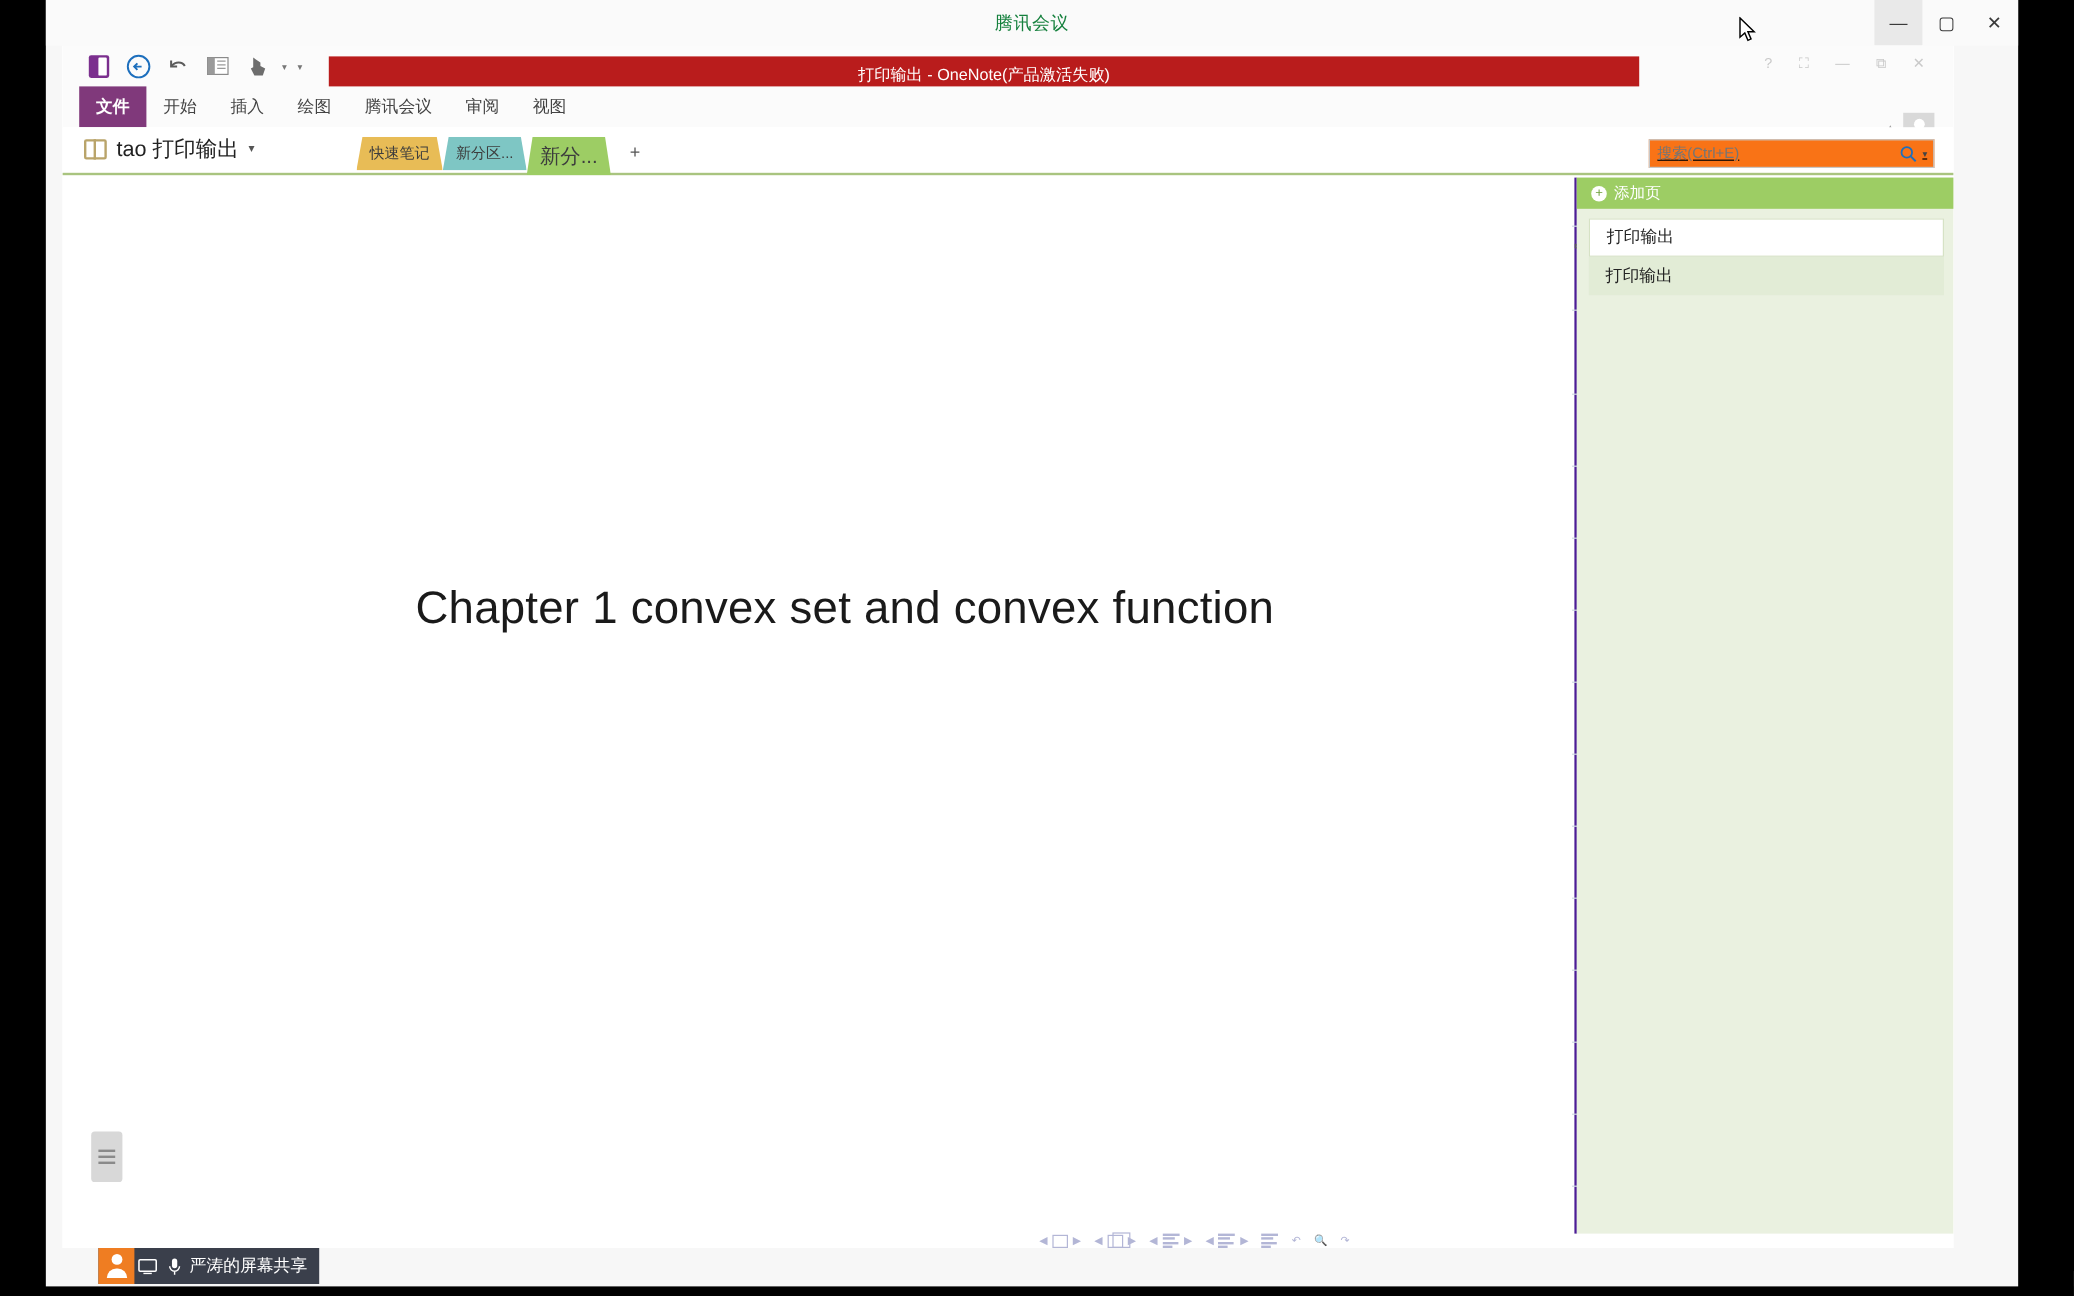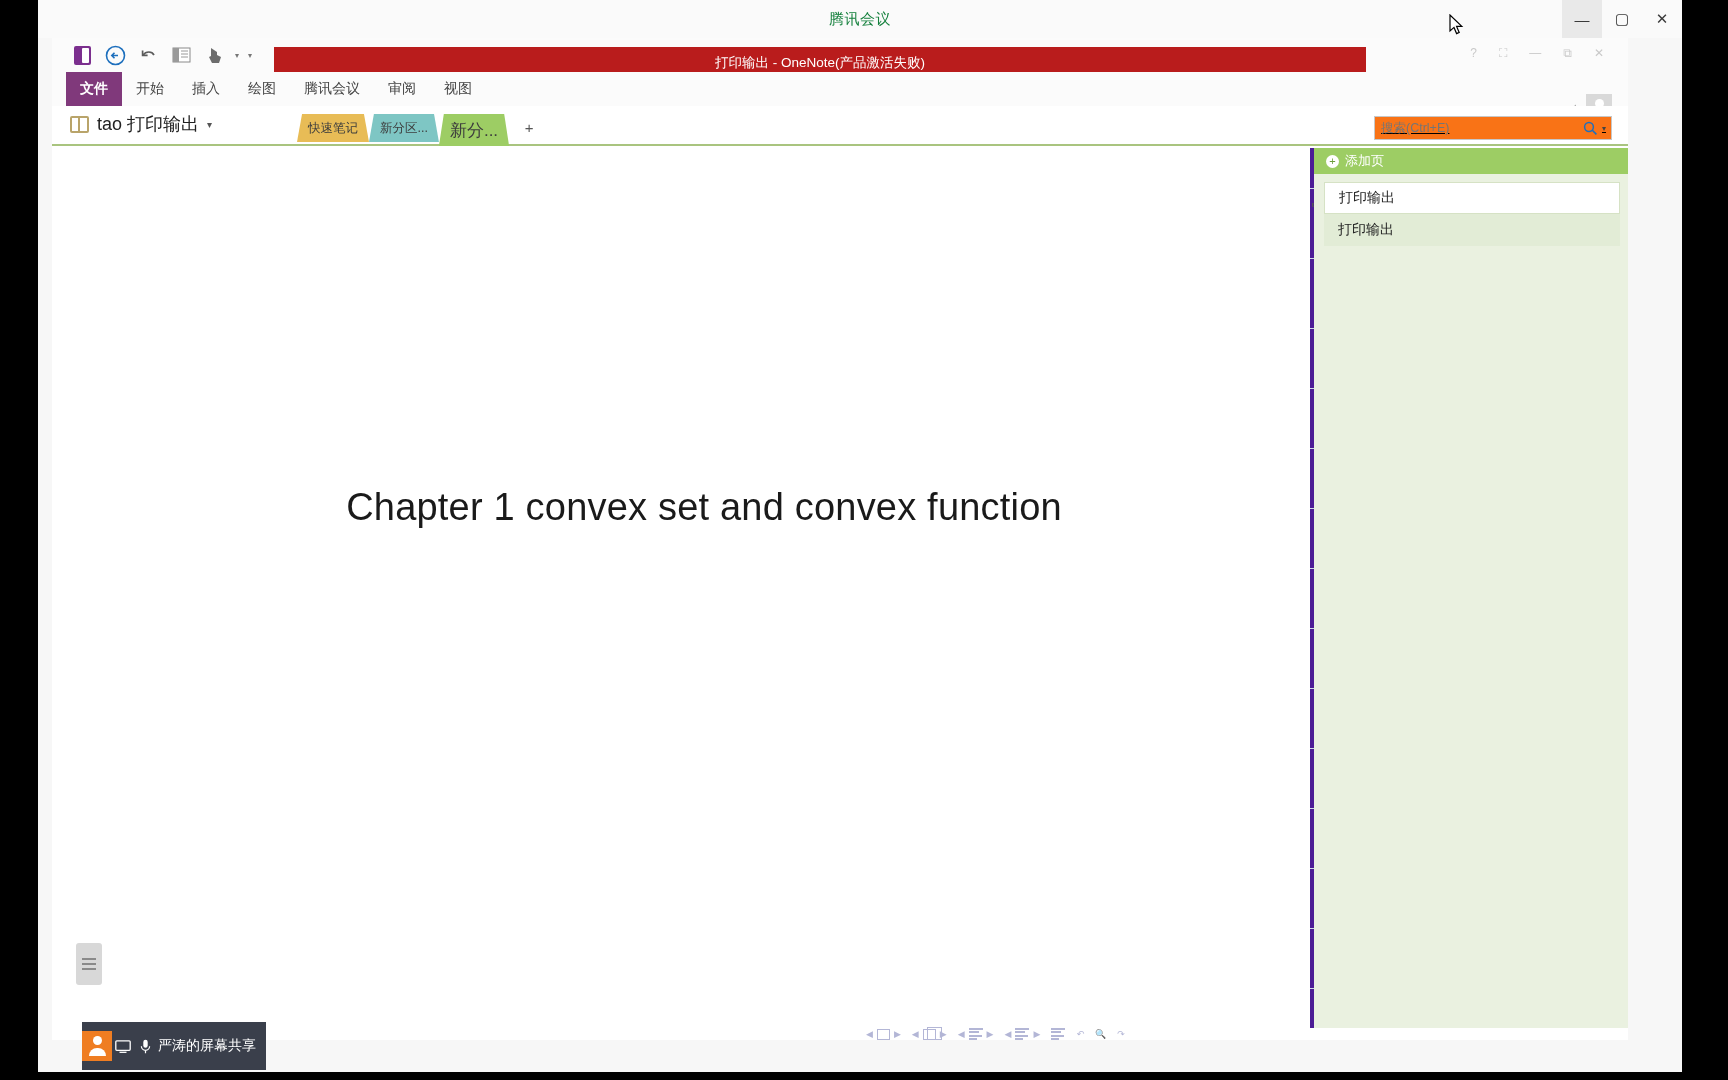--- a/index.html
+++ b/index.html
@@ -92,21 +92,21 @@
   }
   #searchbox input {
     border:0; outline:0; flex:1; font-size:12.5px; color:#444; padding-left:6px;
     font-family:"Liberation Sans",sans-serif; background:transparent;
   }
   #search-icon { width:22px; display:flex; align-items:center; justify-content:center; color:#1d6fbd; font-size:13px;}
   #search-caret { font-size:8px; color:#444; padding-right:5px; }
 
   
   #canvas { position:absolute; left:14px; top:110px; width:1248px; height:880px; background:#fff;
-            border-right:4px solid #4c1d95; }
+            border-right:2px solid #4c1d95; }
   #slide-title {
     position:absolute; left:238px; top:338px; width:800px; text-align:center;
     font-size:38px; color:#1a1a1a; font-family:"Liberation Sans",sans-serif; letter-spacing:.2px;
   }
   #pdf-nav { position:absolute; left:800px; top:880px; display:flex; align-items:center; gap:11px;
              color:#b3b6d6; font-size:12px; }
   .nav-grp { display:flex; align-items:center; gap:4px; }
   .nav-arw { font-size:9px; }
   .nav-box { width:13px;height:11px;border:1.3px solid #b3b6d6; }
   .nav-stack { width:13px;height:11px;border:1.3px solid #b3b6d6; position:relative;}
@@ -133,21 +133,21 @@
   #addpage .plus { width:13px;height:13px;border-radius:50%;background:#fff;color:#6c9e3a;
                    display:flex;align-items:center;justify-content:center;font-size:11px;line-height:1;}
   #addpage span.lbl { font-size:13px; color:#fff; }
   .page-item { position:absolute; left:10px; width:296px; height:32px; display:flex; align-items:center;
                padding-left:14px; font-size:14px; color:#232323; }
   .page-item.sel { background:#fff; border:1px solid #d6e2c5; }
   .page-item.alt { background:#e2ecd6; }
 
   
   #sharebadge {
-    position:absolute; left:44px; bottom:10px; height:48px; display:flex; align-items:center;
+    position:absolute; left:44px; bottom:10px; height:30px; display:flex; align-items:center;
     background:#3a3f4b; color:#fff; font-size:14px;
   }
   #sharebadge .avatar { width:30px; height:30px; background:#ef7d22; display:flex; align-items:center; justify-content:center; position:relative;}
   #sharebadge .avatar .h{width:9px;height:9px;border-radius:50%;background:#fff;position:absolute;top:5px;}
   #sharebadge .avatar .b{width:17px;height:8px;border-radius:8px 8px 0 0;background:#fff;position:absolute;bottom:5px;}
   #sharebadge .ic { width:22px; display:flex; align-items:center; justify-content:center; font-size:13px; }
   #sharebadge .txt { padding:0 10px 0 2px; }
   #cyan-bar { position:absolute; left:44px; bottom:2px; width:1638px; height:5px; background:#19b6e0; }
   #black-bottom { position:absolute; left:0; bottom:0; width:1728px; height:8px; background:#000; }
   #black-right { position:absolute; right:0; top:0; width:46px; height:1080px; background:#000; }

